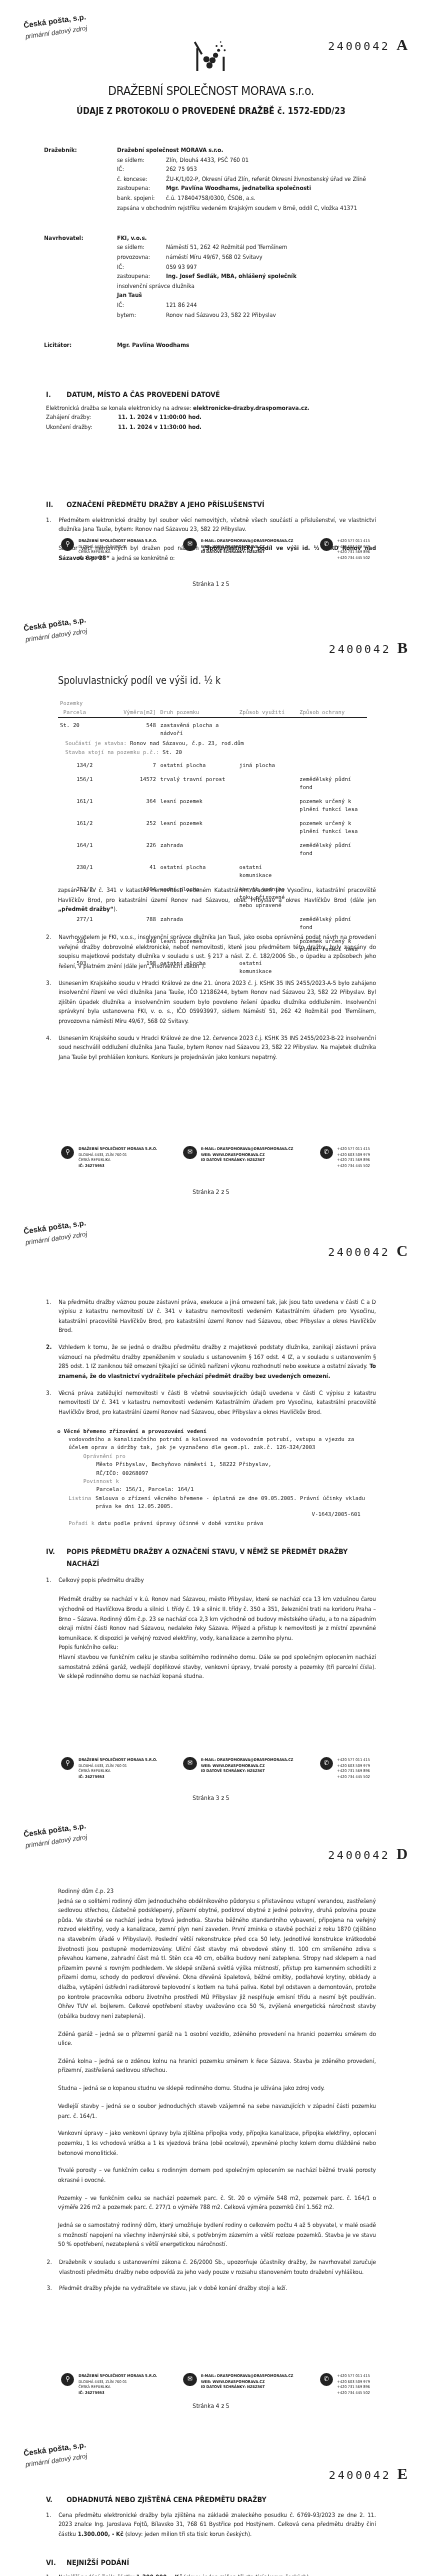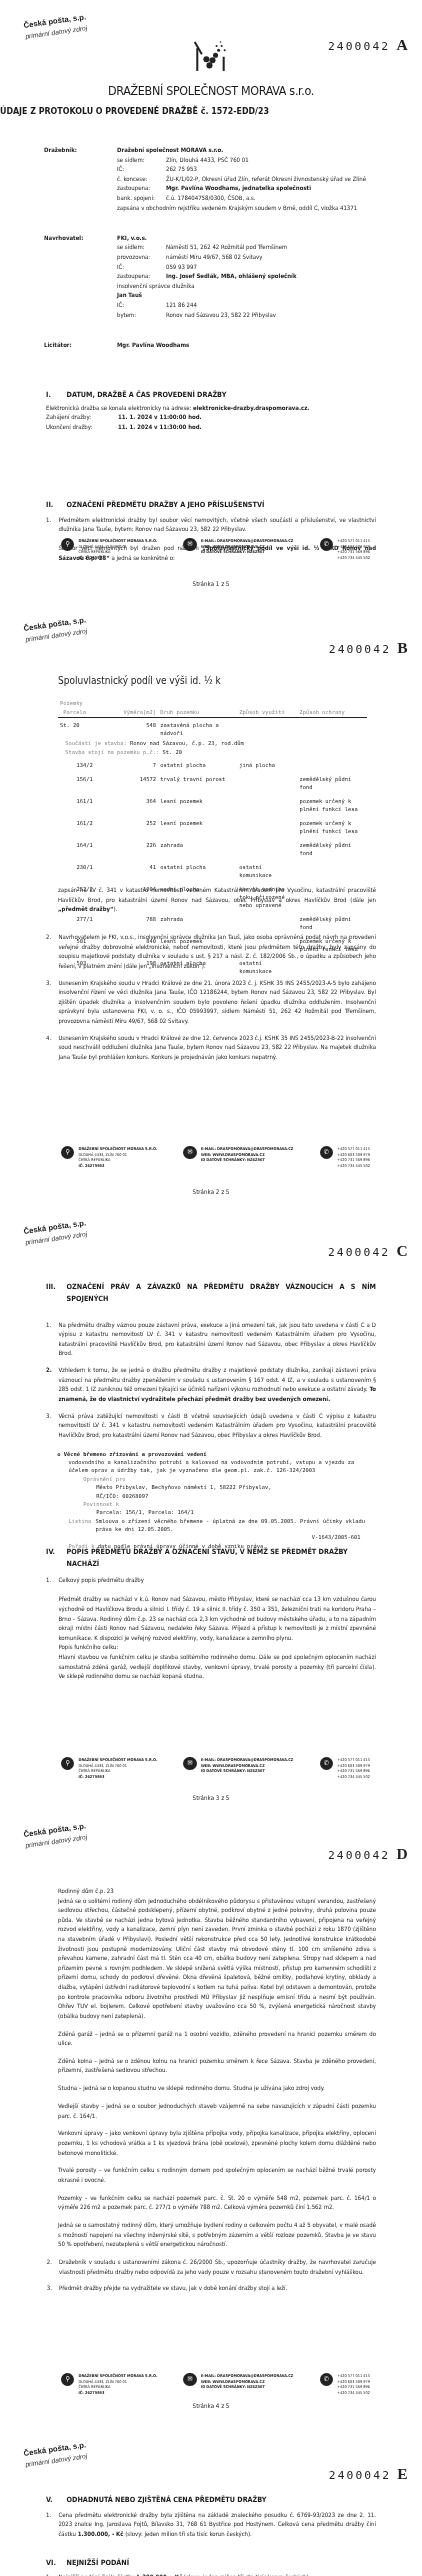--- a/index.html
+++ b/index.html
@@ -6,21 +6,21 @@
   body{width:422px;font-family:"DejaVu Sans Condensed","DejaVu Sans",sans-serif;color:#1a1a1a;}
   .page{position:relative;width:422px;box-sizing:border-box;padding:0 49px 0 44px;font-size:6px;line-height:1.6;}
   .p1{height:603px}.p2{height:603px}.p3{height:603px}.p4{height:603px}.p5{height:625px}
   .stamp{position:absolute;left:23px;top:19.6px;transform:rotate(-8deg);transform-origin:left top;}
   .stamp .t1{font-family:"Liberation Sans",sans-serif;font-weight:bold;font-size:7.7px;}
   .stamp .t2{font-family:"Liberation Sans",sans-serif;font-style:italic;font-size:6.7px;color:#333;}
   .refno{position:absolute;right:14.4px;top:14.4px;font-family:"DejaVu Sans Mono",monospace;font-size:11.3px;letter-spacing:2.1px;color:#222;margin-top:19px;}
   .refno .letter{font-family:"Liberation Serif",serif;font-size:15.5px;font-weight:bold;margin-left:6.2px;letter-spacing:0;}
   .logo{position:absolute;left:191px;top:39px;width:41px;height:33px;}
   .company{position:absolute;left:0;right:0;top:81px;text-align:center;font-size:12.4px;letter-spacing:-0.3px;}
-  .doctitle{position:absolute;left:0;right:0;top:104px;font-weight:bold;font-size:8.8px;}
+  .doctitle{position:absolute;left:0;right:0;top:104px;text-align:center;font-weight:bold;font-size:8.8px;}
   .docsub{position:absolute;left:41px;right:46px;top:123px;text-align:center;font-weight:bold;font-size:7.7px;border-bottom:0.8px solid #222;padding-bottom:3.1px;}
   .parties{position:absolute;left:44px;top:145px;width:330px;}
   .party{display:flex;margin-bottom:20.6px;}
   .party .role{width:73px;font-weight:bold;}
   .party .body{flex:1;}
   .kv{display:flex;}
   .kv .k{width:49px;flex:none;}
   .b{font-weight:bold;}
   .sec{font-weight:bold;font-size:7.2px;margin:0;display:flex;}
   .sec .num{width:20.6px;flex:none;}
@@ -127,21 +127,21 @@
     </div>
     <div class="party">
       <div class="role">Licitátor:</div>
       <div class="body b">Mgr. Pavlína Woodhams</div>
     </div>
   </div>
 
   <div class="abs" style="top:389px">
     <div class="sec">
         <span class="num">I.</span>
-        <span>DATUM, DRAŽBĚ A ČAS PROVEDENÍ DRAŽBY</span>
+        <span>DATUM, MÍSTO A ČAS PROVEDENÍ DATOVÉ</span>
       </div>
     <div style="margin-top:2.1px"><span>Elektronická dražba se konala elektronicky na adrese: </span><span class="b">elektronicke-drazby.draspomorava.cz.</span></div>
     <div class="kv">
         <span class="k" style="width:72px">Zahájení dražby:</span>
         <span class="b">11. 1. 2024 v 11:00:00 hod.</span>
       </div>
     <div class="kv">
         <span class="k" style="width:72px">Ukončení dražby:</span>
         <span class="b">11. 1. 2024 v 11:30:00 hod.</span>
       </div>
@@ -320,24 +320,20 @@
 </div>
 
 <div class="page p3">
   <div class="stamp">
       <div class="t1">Česká pošta, s.p.</div>
       <div class="t2">primární datový zdroj</div>
     </div>
   <div class="refno"><span>2400042</span><span class="letter">C</span></div>
 
   <div class="abs" style="top:75px">
-    <div class="sec">
-        <span class="num">III.</span>
-        <span style="text-align:justify">OZNAČENÍ PRÁV A ZÁVAZKŮ NA PŘEDMĚTU DRAŽBY VÁZNOUCÍCH A S NÍM SPOJENÝCH</span>
-      </div>
     <ol class="items" style="margin-top:15.5px">
       <li>
           <span class="n">1.</span>
           <span class="c">Na předmětu dražby váznou pouze zástavní práva, exekuce a jiná omezení tak, jak jsou tato uvedena v části C a D výpisu z katastru nemovitostí LV č. 341 v katastru nemovitostí vedeném Katastrálním úřadem pro Vysočinu, katastrální pracoviště Havlíčkův Brod, pro katastrální území Ronov nad Sázavou, obec Přibyslav a okres Havlíčkův Brod.</span>
         </li>
       <li>
           <span class="n b">2.</span>
           <span class="c"><span>Vzhledem k tomu, že se jedná o dražbu předmětu dražby z majetkové podstaty dlužníka, zanikají zástavní práva váznoucí na předmětu dražby zpeněžením v souladu s ustanovením § 167 odst. 4 IZ, a v souladu s ustanovením § 285 odst. 1 IZ zaniknou též omezení týkající se účinků nařízení výkonu rozhodnutí nebo exekuce a ostatní závady. </span><span class="b">To znamená, že do vlastnictví vydražitele přechází předmět dražby bez uvedených omezení.</span></span>
         </li>
       <li>

